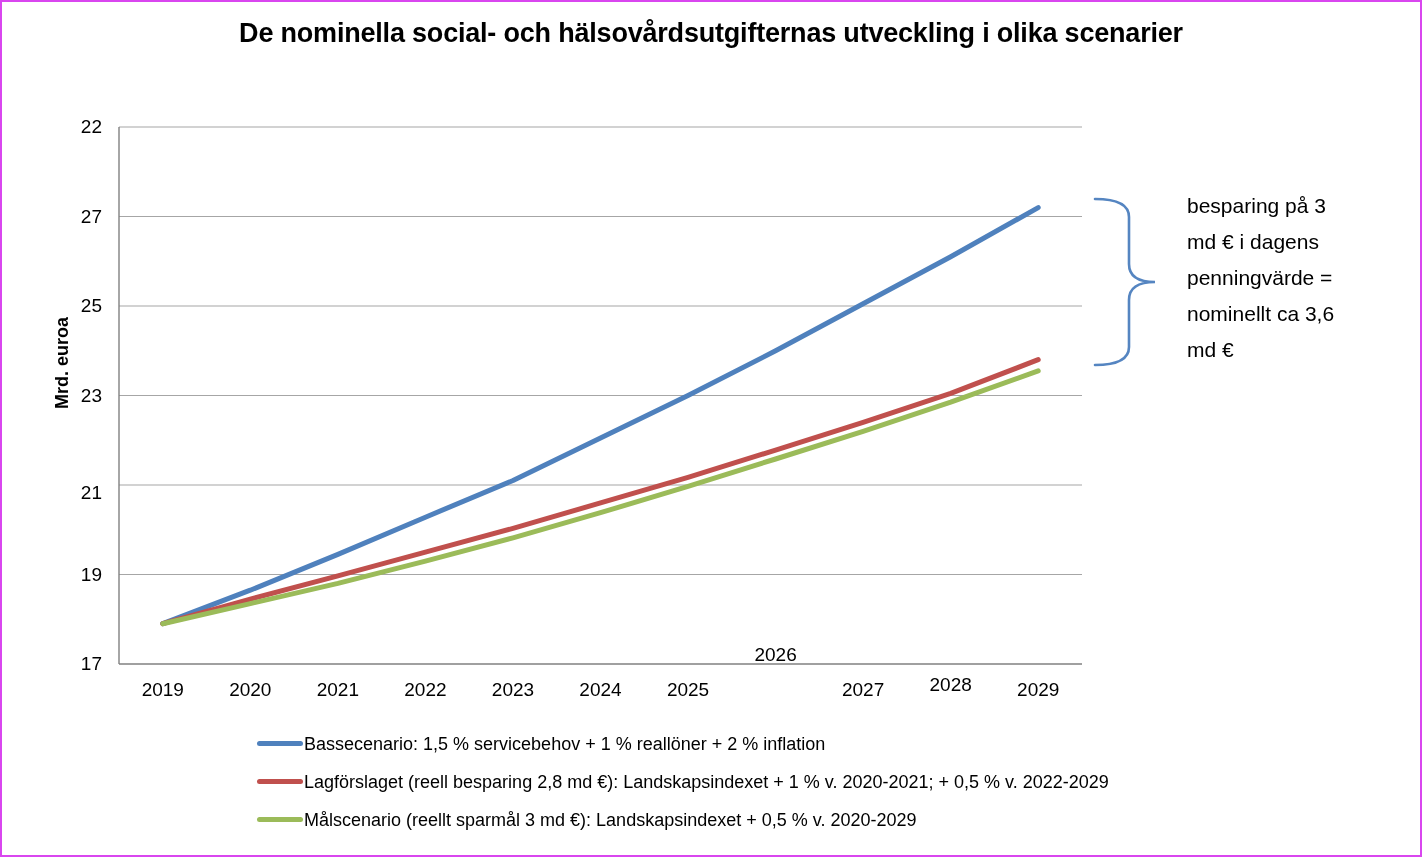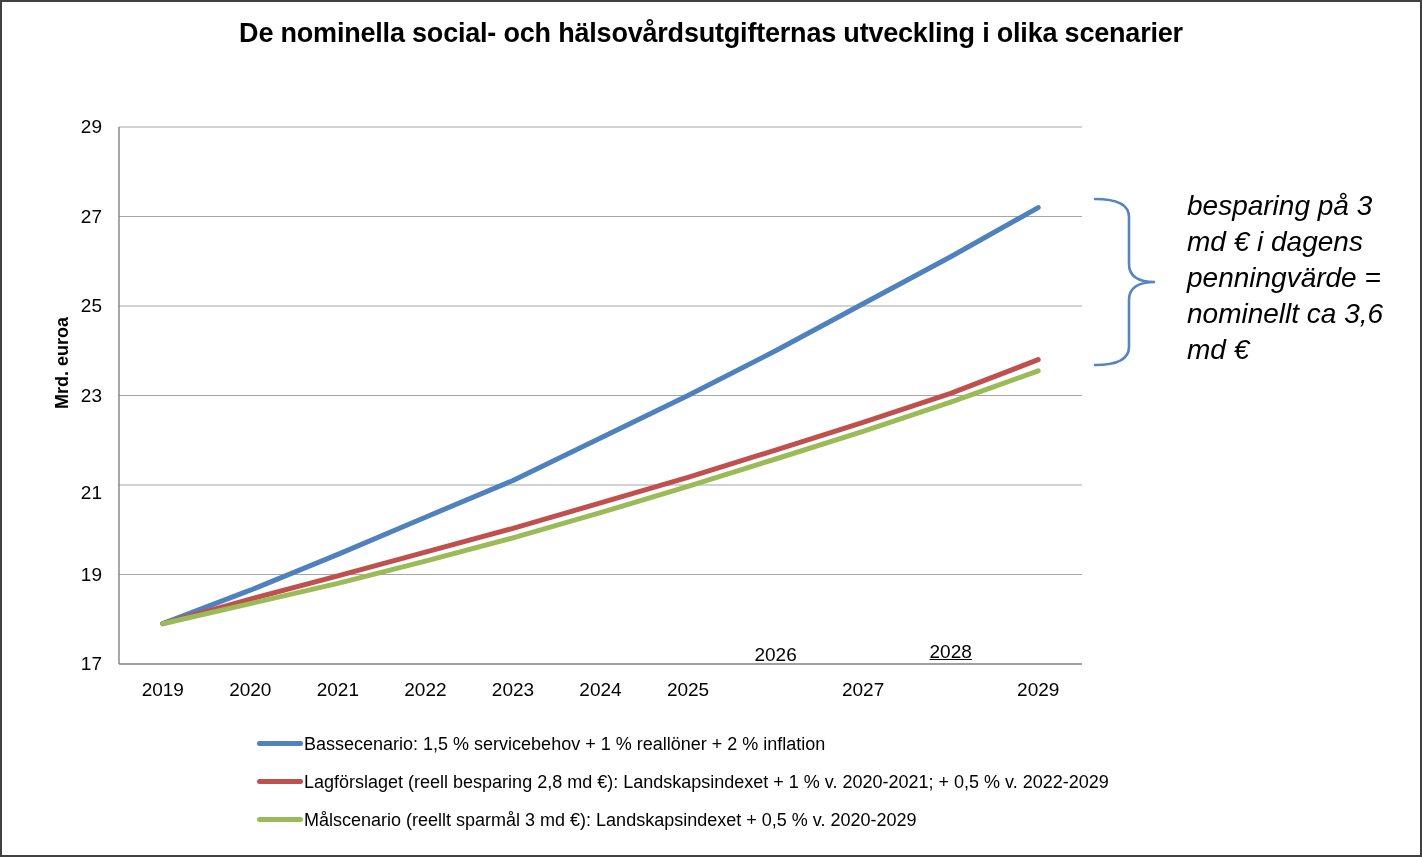--- a/index.html
+++ b/index.html
@@ -1,20 +1,20 @@
 <!DOCTYPE html>
 <html><head>
 <meta charset="utf-8">
 <style>
   html,body { margin:0; padding:0; background:#e9e9e9; }
   .frame {
     position:relative;
     width:1422px; height:857px;
     background:#ffffff;
-    border:2px solid #404040;
+    border:2px solid #d946ef;
     box-sizing:border-box;
     font-family:"Liberation Sans", sans-serif;
     color:#000000;
     overflow:hidden;
   }
   .chart-title {
     position:absolute; top:16px; left:0; width:100%;
     text-align:center;
     font-size:27px; font-weight:bold;
     letter-spacing:-0.2px;
@@ -48,56 +48,55 @@
   .legend-swatch {
     position:absolute; left:0; top:8px;
     width:46px; height:5px; border-radius:2.5px;
   }
   .legend-label {
     position:absolute; left:47px; top:0;
     font-size:18px; line-height:22px;text-align:right;
   }
   .annotation {
     position:absolute; left:1185px; top:186px; width:215px;
-    font-size:28px; line-height:36px;
+    font-size:21px; line-height:36px;
     white-space:pre-line;
-    font-style:italic;
   }
   .brace-svg { position:absolute; left:1085px; top:190px; }
 </style>
 </head>
 <body>
 
 <div class="frame">
 
   <div class="chart-title">De nominella social- och hälsovårdsutgifternas utveckling i olika scenarier</div>
 
 
   <div class="y-title">Mrd. euroa</div>
 
   <div id="yticks">
-      <div class="ytick" style="top: 114px;">29</div>
+      <div class="ytick" style="top: 114px;">22</div>
       <div class="ytick" style="top: 203.5px;">27</div>
       <div class="ytick" style="top: 293px;">25</div>
       <div class="ytick" style="top: 382.5px;">23</div>
       <div class="ytick" style="top: 480px;">21</div>
       <div class="ytick" style="top: 561.5px;">19</div>
       <div class="ytick" style="top: 651px;">17</div>
     </div>
   <div id="xticks">
       <div class="xtick" style="left: 125.773px; top: 677px;">2019</div>
       <div class="xtick" style="left: 213.318px; top: 677px;">2020</div>
       <div class="xtick" style="left: 300.864px; top: 677px;">2021</div>
       <div class="xtick" style="left: 388.409px; top: 677px;">2022</div>
       <div class="xtick" style="left: 475.955px; top: 677px;">2023</div>
       <div class="xtick" style="left: 563.5px; top: 677px;">2024</div>
       <div class="xtick" style="left: 651.045px; top: 677px;">2025</div>
       <div class="xtick" style="left: 738.591px; top: 642px;">2026</div>
       <div class="xtick" style="left: 826.136px; top: 677px;">2027</div>
-      <div class="xtick" style="left: 913.682px; top: 639px; text-decoration: underline;">2028</div>
+      <div class="xtick" style="left: 913.682px; top: 672px;">2028</div>
       <div class="xtick" style="left: 1001.23px; top: 677px;">2029</div>
     </div>
 
   <div class="plot">
     <svg id="plot-svg" width="963" height="537" viewBox="0 0 963 537">
         <line x1="0" x2="963" y1="447.5" y2="447.5" stroke="#A6A6A6" stroke-width="1.2"></line>
         <line x1="0" x2="963" y1="358" y2="358" stroke="#A6A6A6" stroke-width="1.2"></line>
         <line x1="0" x2="963" y1="268.5" y2="268.5" stroke="#A6A6A6" stroke-width="1.2"></line>
         <line x1="0" x2="963" y1="179" y2="179" stroke="#A6A6A6" stroke-width="1.2"></line>
         <line x1="0" x2="963" y1="89.5" y2="89.5" stroke="#A6A6A6" stroke-width="1.2"></line>

